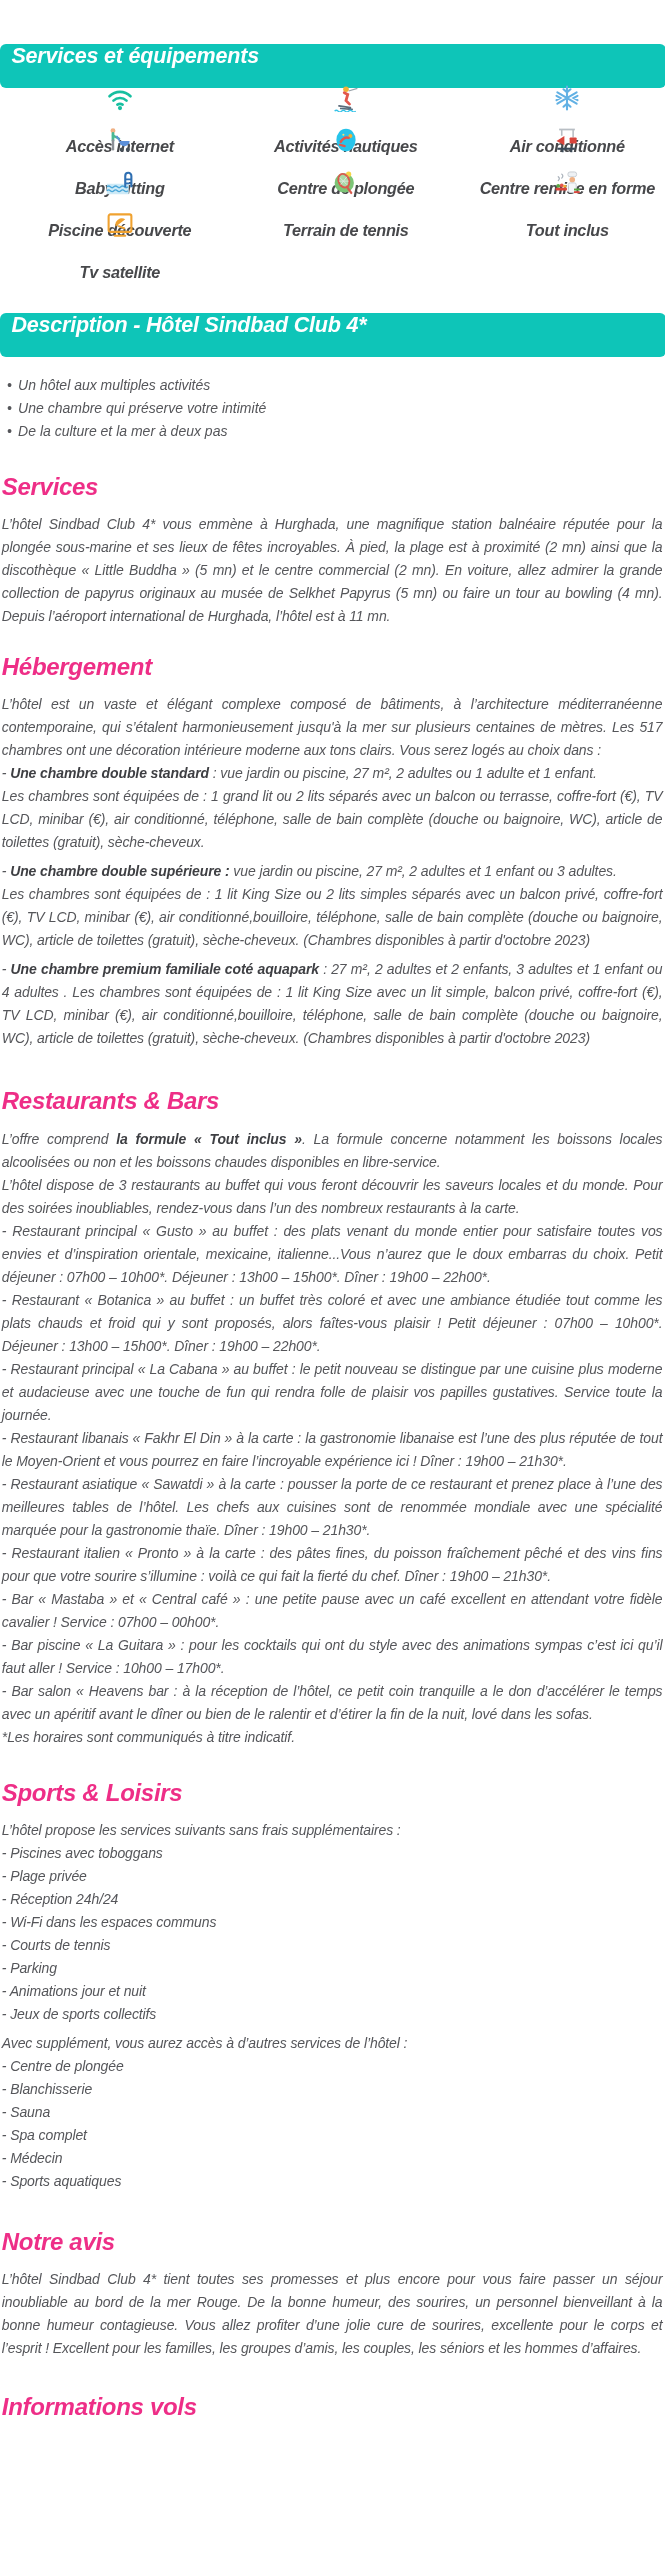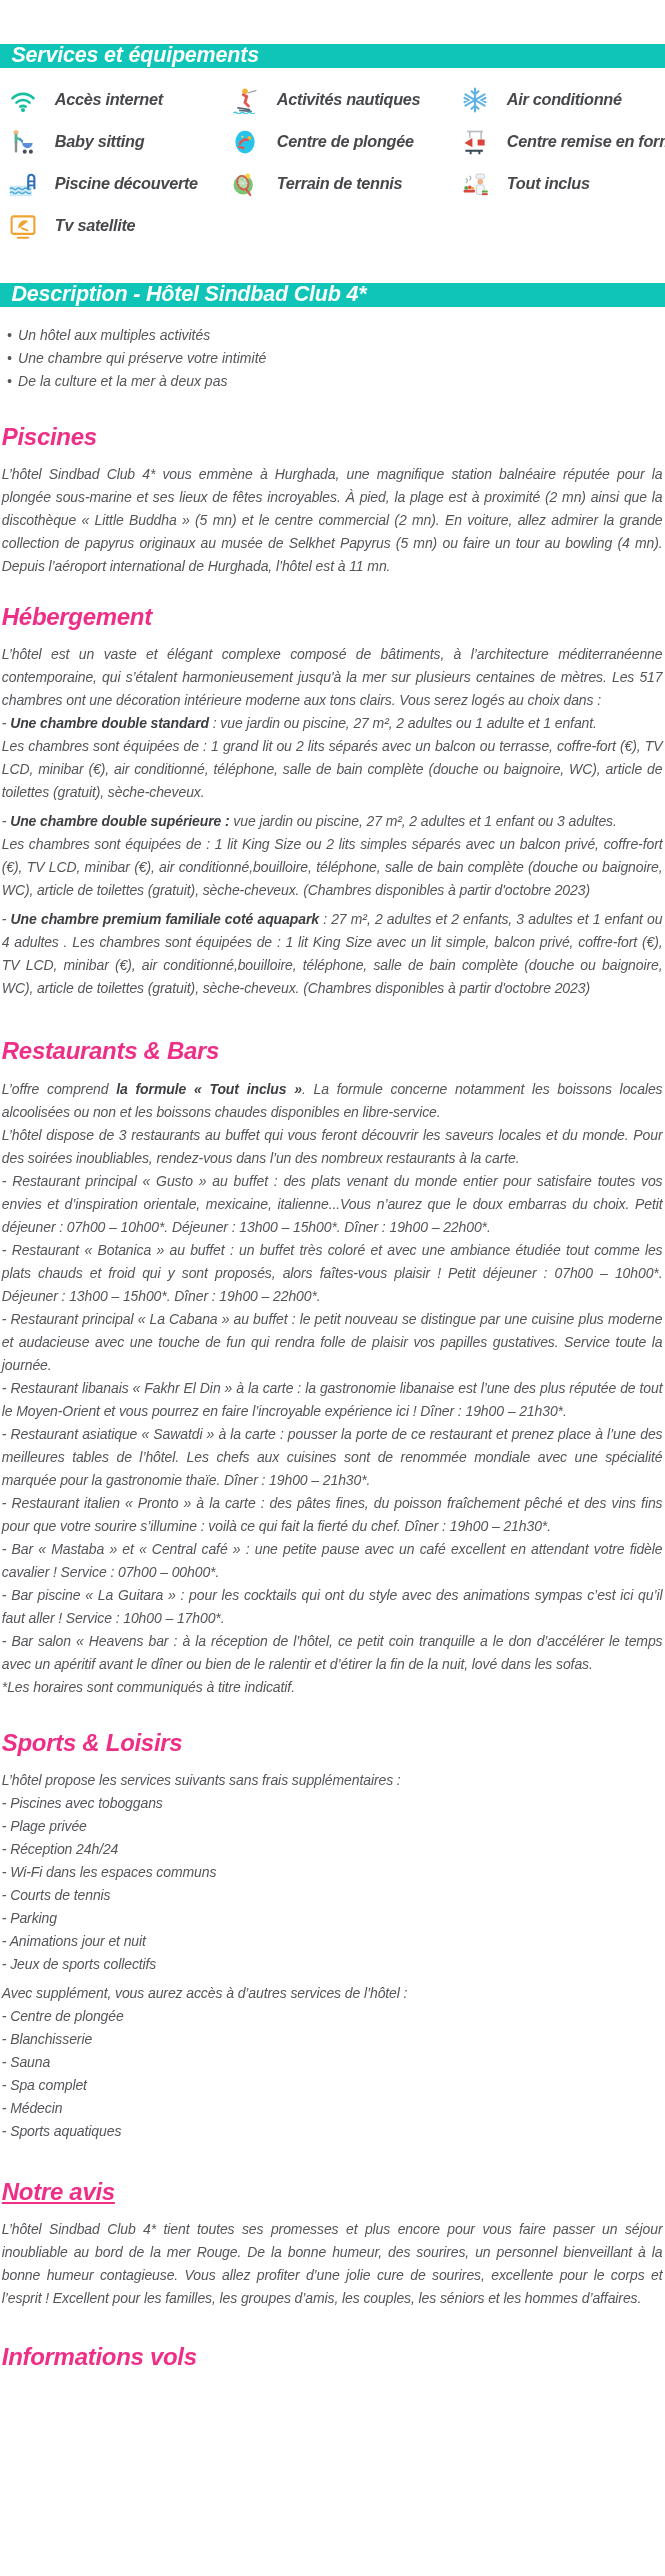--- a/index.html
+++ b/index.html
@@ -1,44 +1,44 @@
 <!DOCTYPE html>
 <html style="font-size:14px"><head>
 <meta charset="utf-8">
 <style>
   html,body{margin:0;padding:0;background:#fff;}
   body{width:666px;height:2576px;overflow:hidden;font-family:"Liberation Sans",sans-serif;}
   .page{width:666px;}
 
   
-  .bar{background:#0ec5b8;height:24px;display:flex;align-items:flex-end;padding-left:11.4px;}
+  .bar{background:#0ec5b8;height:44px;display:flex;align-items:flex-start;padding-left:11.4px;border-radius:6px;}
   .bar h2{margin:0;color:#fff;font-size:21.5px;font-weight:700;font-style:italic;letter-spacing:-0.2px;}
   .bar-services{margin-top:44px;}
-  .bar-description{margin-top:36px;}
+  .bar-description{margin-top:46px;}
 
   
   .services-grid{display:grid;grid-template-columns:222px 230px 213px;grid-auto-rows:42px;
     align-items:center;margin:10.5px 0 0 8.8px;}
-  .service{display:flex;align-items:center;gap:18px;}
+  .service{display:flex;align-items:center;gap:25px;flex-direction:column;}
   .service .icon{width:28px;height:28px;flex:0 0 28px;display:inline-flex;align-items:center;justify-content:center;}
   .service .label{color:#47484b;font-size:16.3px;font-weight:700;font-style:italic;letter-spacing:-0.3px;white-space:nowrap;}
 
   
   .bullets{margin:17.6px 0 0 0;padding:0 7px;}
   .bullets li{list-style:none;color:#55565a;font-size:14px;font-style:italic;line-height:23px;}
   .bullets li::before{content:"\2022";margin-right:6.2px;}
 
   
   .sec{padding:0 3.5px 0 1.8px;}
   .sec h3{color:#ee2e87;font-size:24px;font-weight:700;font-style:italic;letter-spacing:-0.3px;margin:37px 0 12.3px 0;}
   .sec-situation h3{margin-top:30px;}
   .sec-hebergement h3{margin-top:24.6px;}
   .sec-restaurants h3{}
   .sec-sports h3{margin-top:30px;}
-  .sec-avis h3{margin-top:35px;text-decoration:underline;}
+  .sec-avis h3{margin-top:35px;}
   .sec-vols h3{margin-top:33px;}
   .sec p{margin:0;color:#55565a;font-size:14px;font-style:italic;line-height:23px;
     text-align:justify;letter-spacing:-0.1px;}
   .sec p.gap{margin-top:6px;}
   .sec p b{color:#3e3f43;font-weight:700;}
 </style>
 </head>
 <body>
 
 <div class="page">
@@ -192,21 +192,21 @@
     <h2>Description - Hôtel Sindbad Club 4*</h2>
   </header>
 
   <ul class="bullets">
     <li>Un hôtel aux multiples activités</li>
     <li>Une chambre qui préserve votre intimité</li>
     <li>De la culture et la mer à deux pas</li>
   </ul>
 
   <section class="sec sec-situation">
-    <h3>Piscines</h3>
+    <h3>Services</h3>
     <p>L’hôtel Sindbad Club 4* vous emmène à Hurghada, une magnifique station balnéaire réputée pour la plongée sous-marine et ses lieux de fêtes incroyables. À pied, la plage est à proximité (2 mn) ainsi que la discothèque « Little Buddha » (5 mn) et le centre commercial (2 mn). En voiture, allez admirer la grande collection de papyrus originaux au musée de Selkhet Papyrus (5 mn) ou faire un tour au bowling (4 mn). Depuis l’aéroport international de Hurghada, l’hôtel est à 11 mn.</p>
   </section>
 
   <section class="sec sec-hebergement">
     <h3>Hébergement</h3>
     <p>L’hôtel est un vaste et élégant complexe composé de bâtiments, à l’architecture méditerranéenne contemporaine, qui s’étalent harmonieusement jusqu'à la mer sur plusieurs centaines de mètres. Les 517 chambres ont une décoration intérieure moderne aux tons clairs. Vous serez logés au choix dans :</p>
     <p>- <b>Une chambre double standard</b> : vue jardin ou piscine, 27 m², 2 adultes ou 1 adulte et 1 enfant.</p>
     <p>Les chambres sont équipées de : 1 grand lit ou 2 lits séparés avec un balcon ou terrasse, coffre-fort (€), TV LCD, minibar (€), air conditionné, téléphone, salle de bain complète (douche ou baignoire, WC), article de toilettes (gratuit), sèche-cheveux.</p>
     <p class="gap">- <b>Une chambre double supérieure :</b> vue jardin ou piscine, 27 m², 2 adultes et 1 enfant ou 3 adultes.</p>
     <p>Les chambres sont équipées de : 1 lit King Size ou 2 lits simples séparés avec un balcon privé, coffre-fort (€), TV LCD, minibar (€), air conditionné,bouilloire, téléphone, salle de bain complète (douche ou baignoire, WC), article de toilettes (gratuit), sèche-cheveux. (Chambres disponibles à partir d'octobre 2023)</p>

